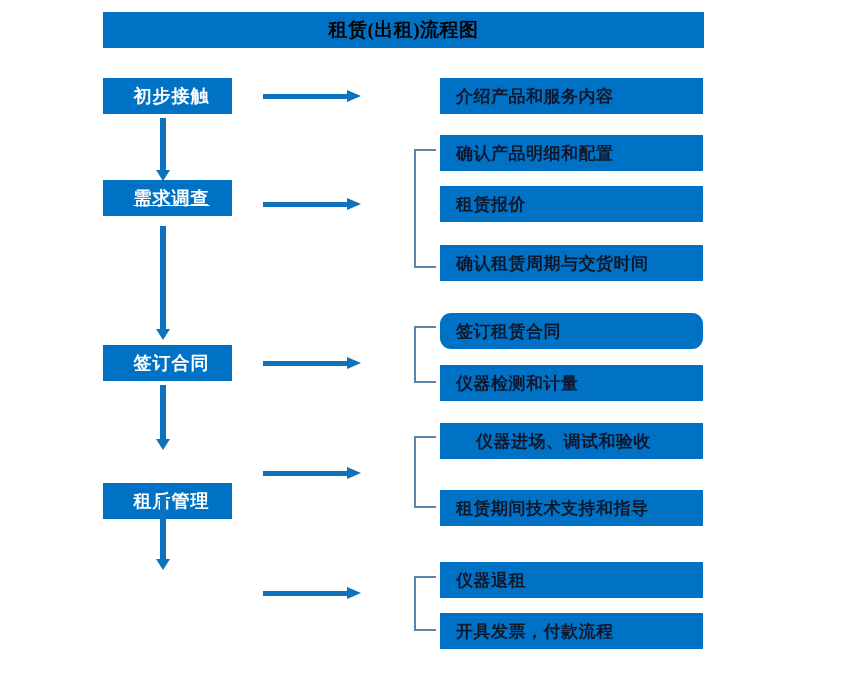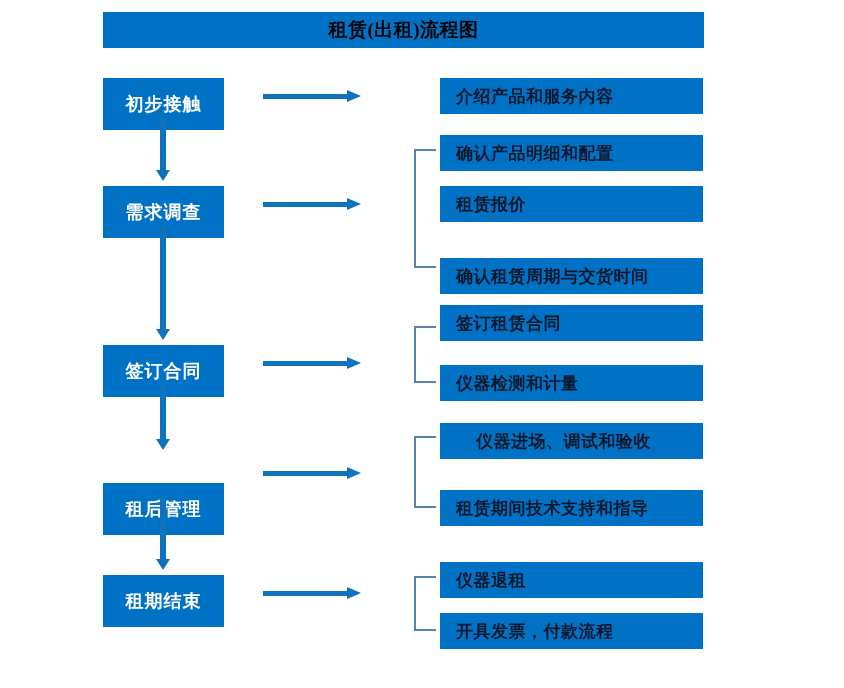--- a/index.html
+++ b/index.html
@@ -35,29 +35,30 @@
     font-size: 19px;
     font-weight: bold;
     letter-spacing: 0.5px;
   }
 
   
   .stage-box {
     position: absolute;
     left: 103px;
     width: 121px;
-    height: 52px;
+    height: 36px;
     background: #0072C6;
     color: #ffffff;
     display: flex;
     align-items: center;
     justify-content: center;
     font-size: 18px;
     font-weight: bold;
     letter-spacing: 1px;
+    padding-left: 8px;
   }
 
   
   .detail-box {
     position: absolute;
     left: 440px;
     width: 263px;
     height: 36px;
     background: #0072C6;
     color: #0f172a;
@@ -130,24 +131,23 @@
   }
 </style>
 </head>
 <body>
 
 <div id="canvas">
 
   <div class="title-bar">租赁(出租)流程图</div>
 
   <div class="stage-box" style="top:78px;">初步接触</div>
-  <div class="stage-box" style="top:186px;">需求调查</div>
+  <div class="stage-box" style="top:180px;text-decoration:underline;">需求调查</div>
   <div class="stage-box" style="top:345px;">签订合同</div>
   <div class="stage-box" style="top:455px;margin-top:28px;">租后管理</div>
-  <div class="stage-box" style="top:575px;">租期结束</div>
 
   <div class="v-arrow" style="left:154px; top:118px; height:64px;">
     <div class="shaft" style="height:52px;"></div>
     <div class="head" style="top:52px;"></div>
   </div>
   <div class="v-arrow" style="left:154px; top:226px; height:115px;">
     <div class="shaft" style="height:103px;"></div>
     <div class="head" style="top:103px;"></div>
   </div>
   <div class="v-arrow" style="left:154px; top:385px; height:66px;">
@@ -181,21 +181,21 @@
   </div>
 
   <div class="bracket" style="top:149px; height:119px;"></div>
   <div class="bracket" style="top:326px; height:57px;"></div>
   <div class="bracket" style="top:436px; height:72px;"></div>
   <div class="bracket" style="top:576px; height:55px;"></div>
 
   <div class="detail-box" style="top:78px;">介绍产品和服务内容</div>
   <div class="detail-box" style="top:135px;">确认产品明细和配置</div>
   <div class="detail-box" style="top:186px;">租赁报价</div>
-  <div class="detail-box" style="top:258px;">确认租赁周期与交货时间</div>
-  <div class="detail-box" style="top:305px;">签订租赁合同</div>
+  <div class="detail-box" style="top:245px;">确认租赁周期与交货时间</div>
+  <div class="detail-box" style="top:313px;border-radius:11px;">签订租赁合同</div>
   <div class="detail-box" style="top:365px;">仪器检测和计量</div>
   <div class="detail-box" style="top:423px;padding-left:36px;">仪器进场、调试和验收</div>
   <div class="detail-box" style="top:562px;">仪器退租</div>
   <div class="detail-box" style="top:490px;">租赁期间技术支持和指导</div>
   <div class="detail-box" style="top:613px;">开具发票，付款流程</div>
 
 </div>
 
 </body></html>

